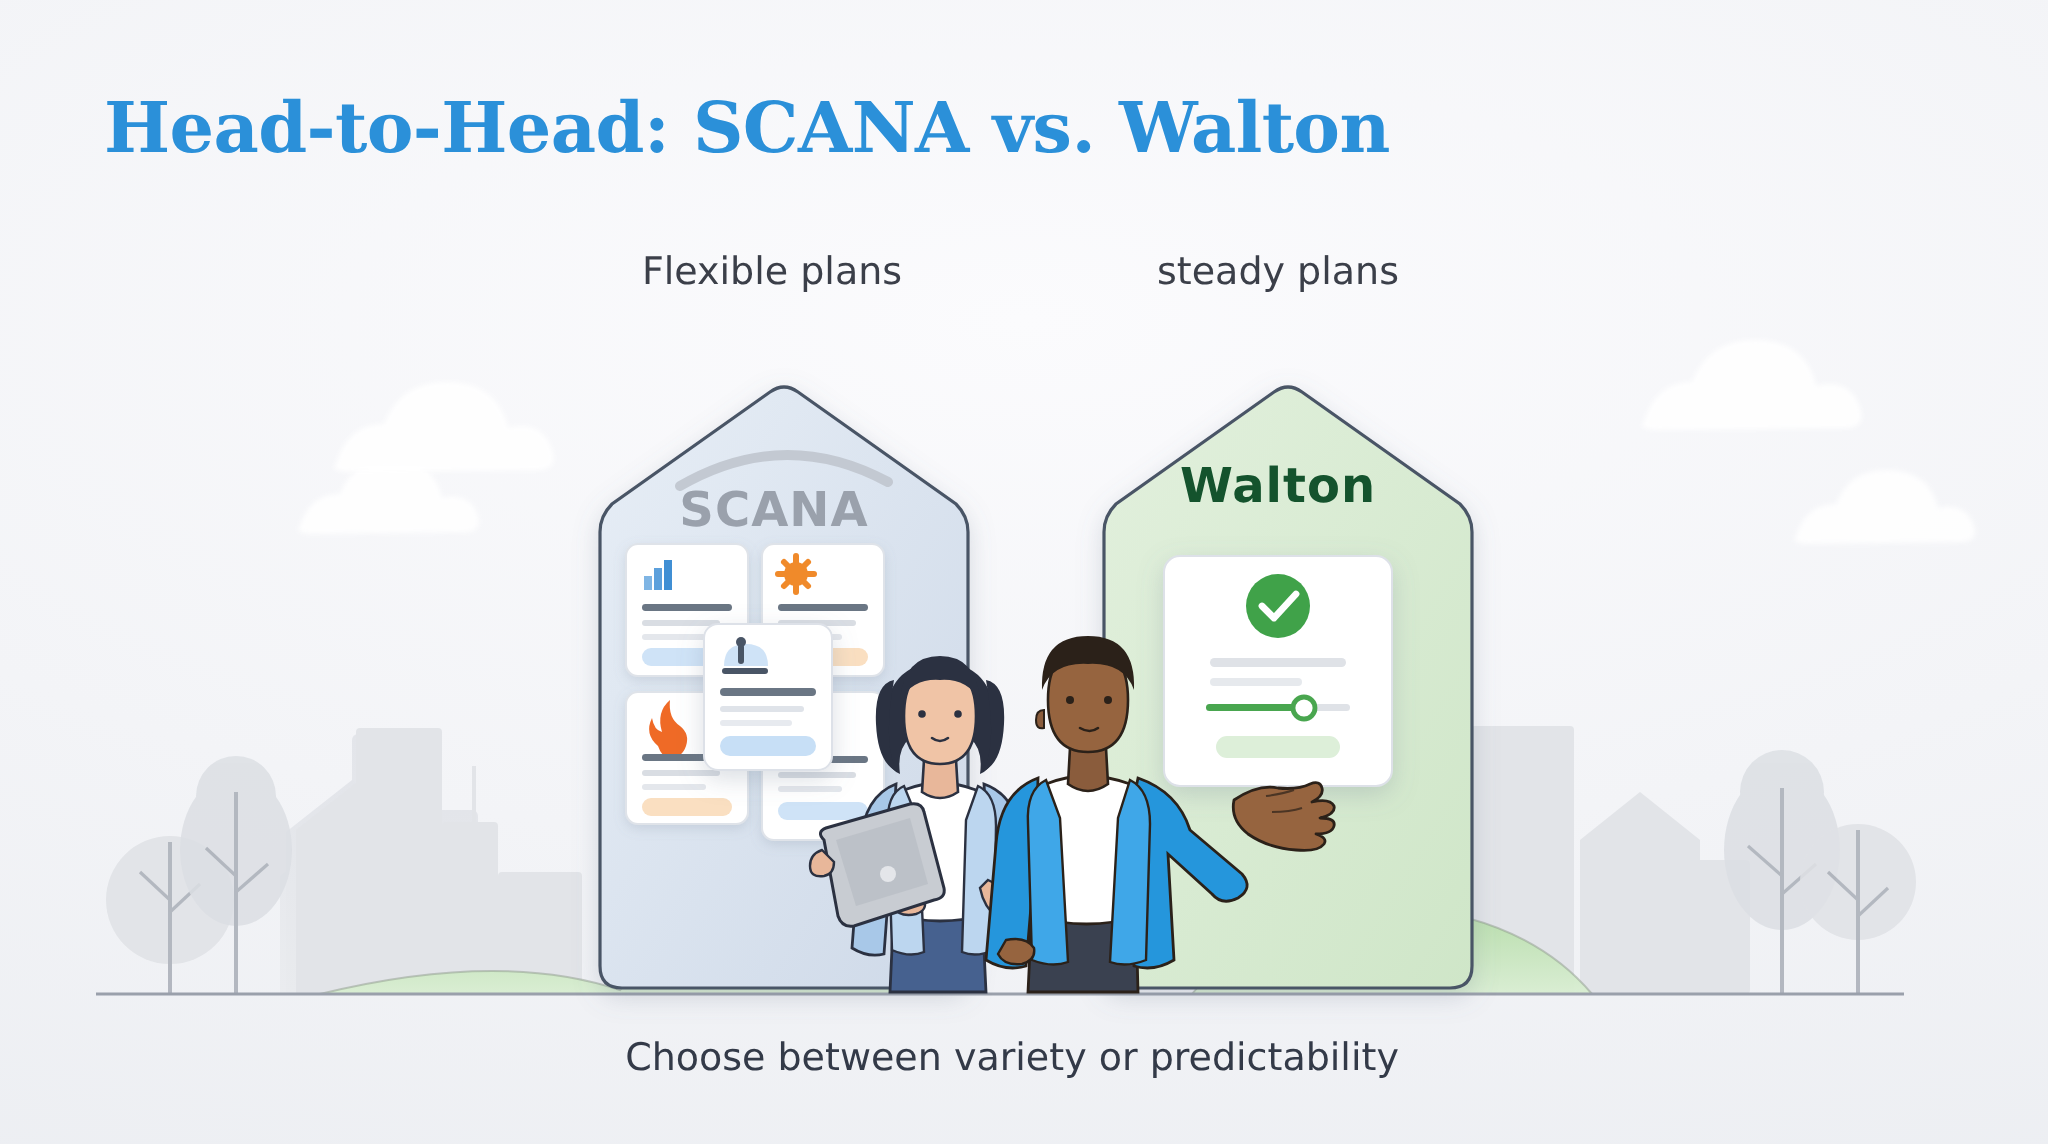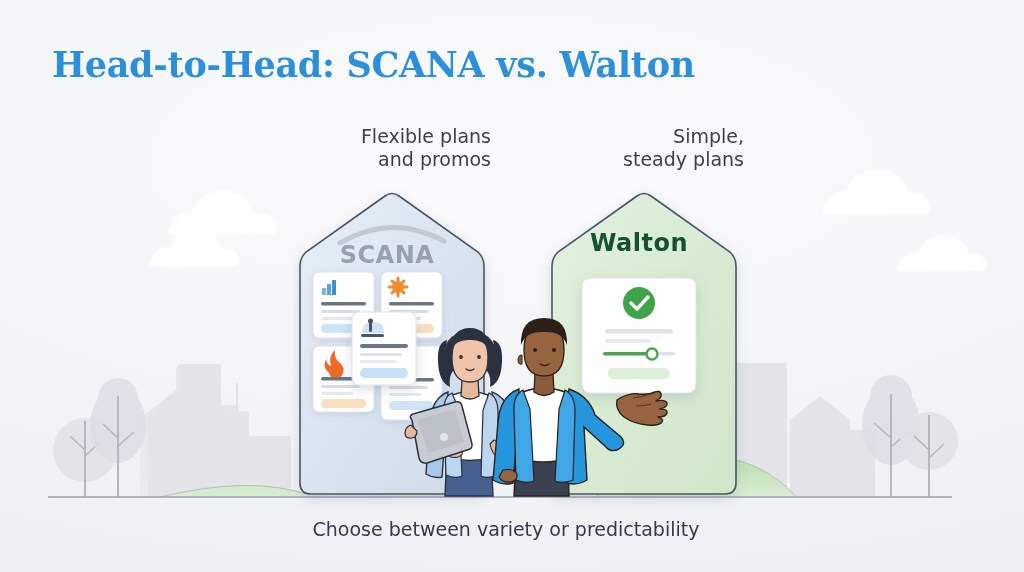--- a/index.html
+++ b/index.html
@@ -20,21 +20,21 @@
   
   .title{
     position:absolute;left:52px;top:44px;
     font-family:"DejaVu Serif", "Liberation Serif", serif;
     font-weight:700;font-size:35px;letter-spacing:-.3px;
     color:#2b90d9;white-space:nowrap;
   }
 
   
   .cap{
-    position:absolute;text-align:right;
+    position:absolute;text-align:center;
     font-size:19px;line-height:23px;color:#3b3f49;
     font-family:"DejaVu Sans", sans-serif;font-weight:400;
   }
   .cap.left{left:281px;top:125px;width:210px;}
   .cap.right{left:534px;top:125px;width:210px;}
 
   .bottom-cap{
     position:absolute;left:0;top:518px;width:1012px;text-align:center;
     font-size:19px;color:#333a48;
     font-family:"DejaVu Sans", sans-serif;
@@ -312,25 +312,23 @@
       </g>
 
       <path d="M503 470 q10 -2 14 4 q1 6 -6 8 q-9 1 -12 -5z" fill="#96643f" stroke="#2b2119" stroke-width="1.2"></path>
     </g>
   </svg>
 
   <div class="title">Head-to-Head: SCANA vs. Walton</div>
 
   <div class="cap left">
     <div>Flexible plans</div>
-    <div>and promos</div>
   </div>
 
   <div class="cap right">
-    <div>Simple,</div>
     <div>steady plans</div>
   </div>
 
   <div class="house-label lbl-scana">SCANA</div>
   <div class="house-label lbl-walton">Walton</div>
 
   <div class="bottom-cap">Choose between variety or predictability</div>
 
 </div>
 

